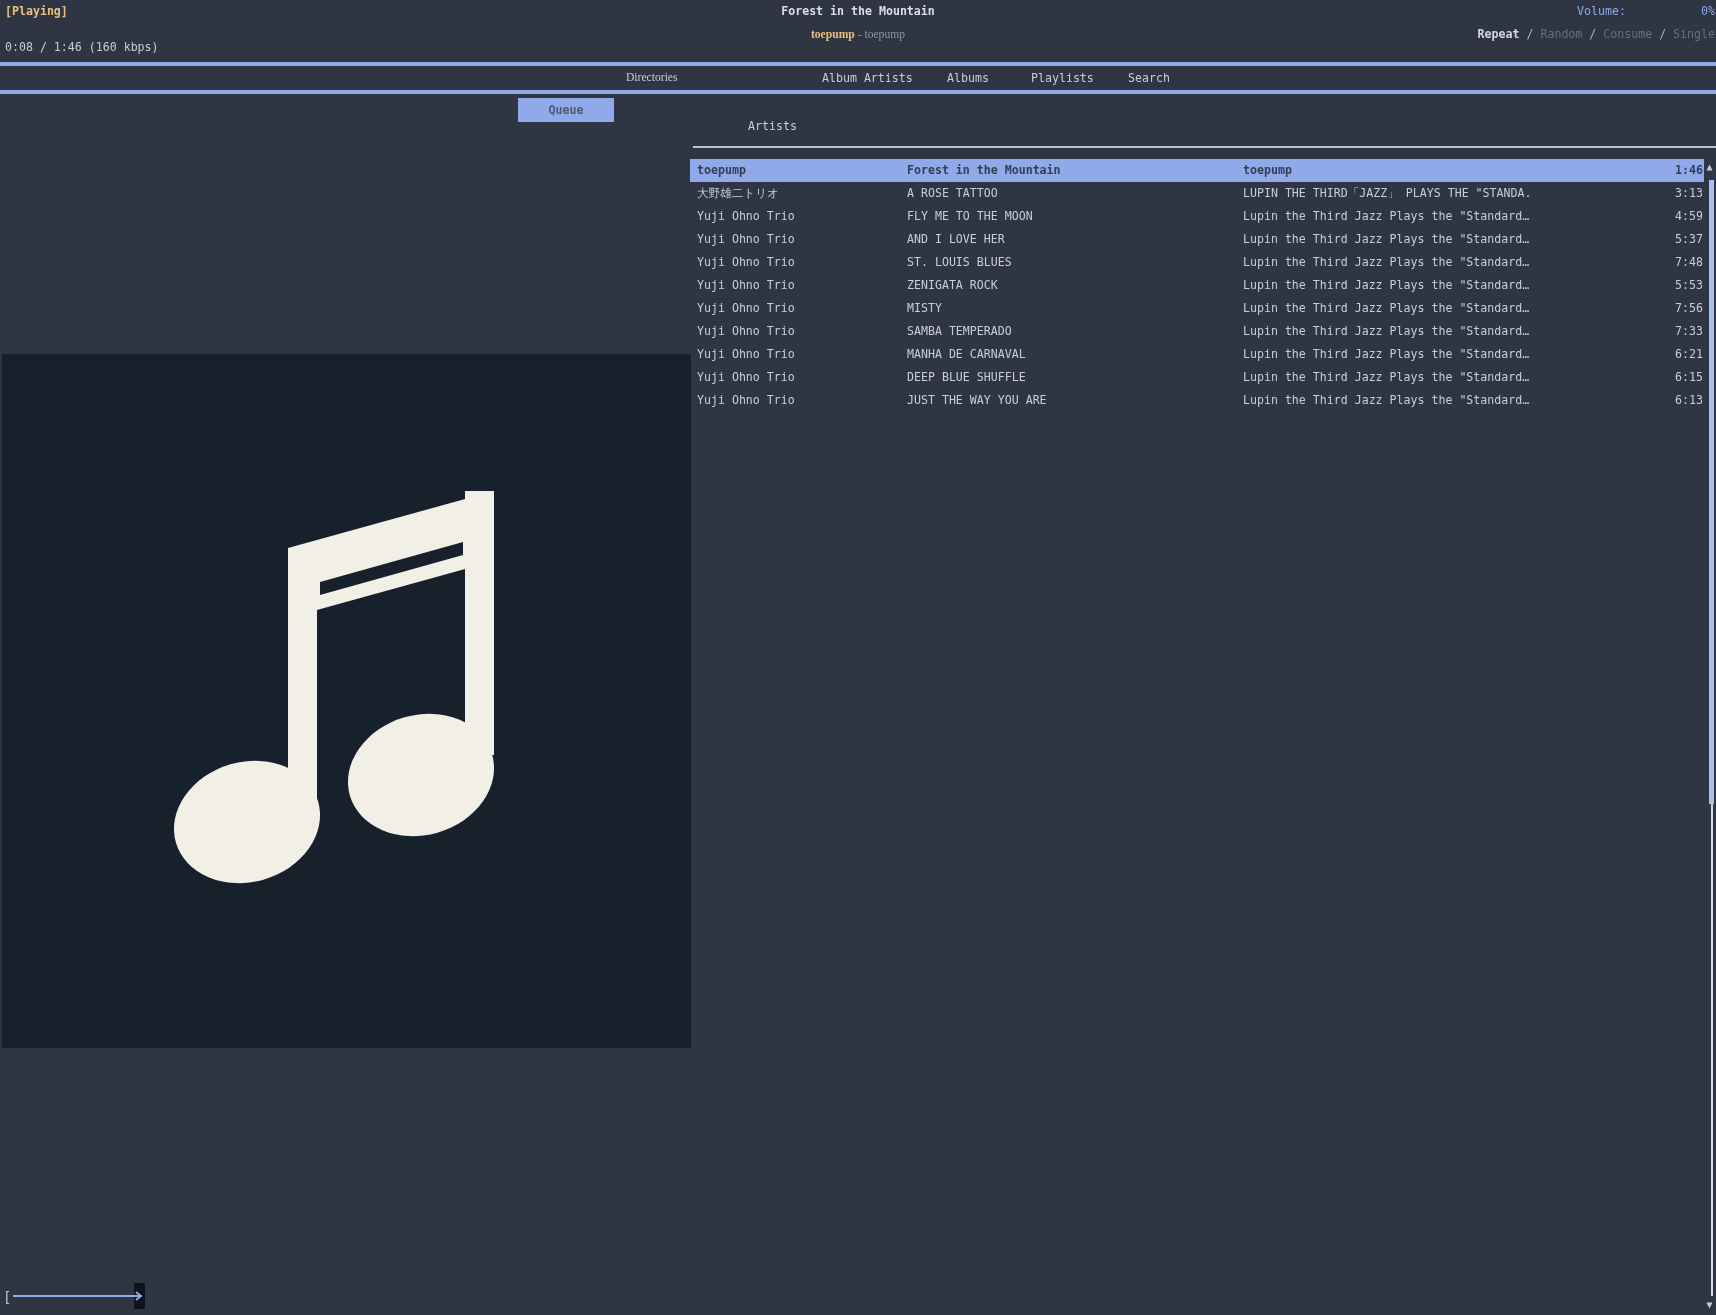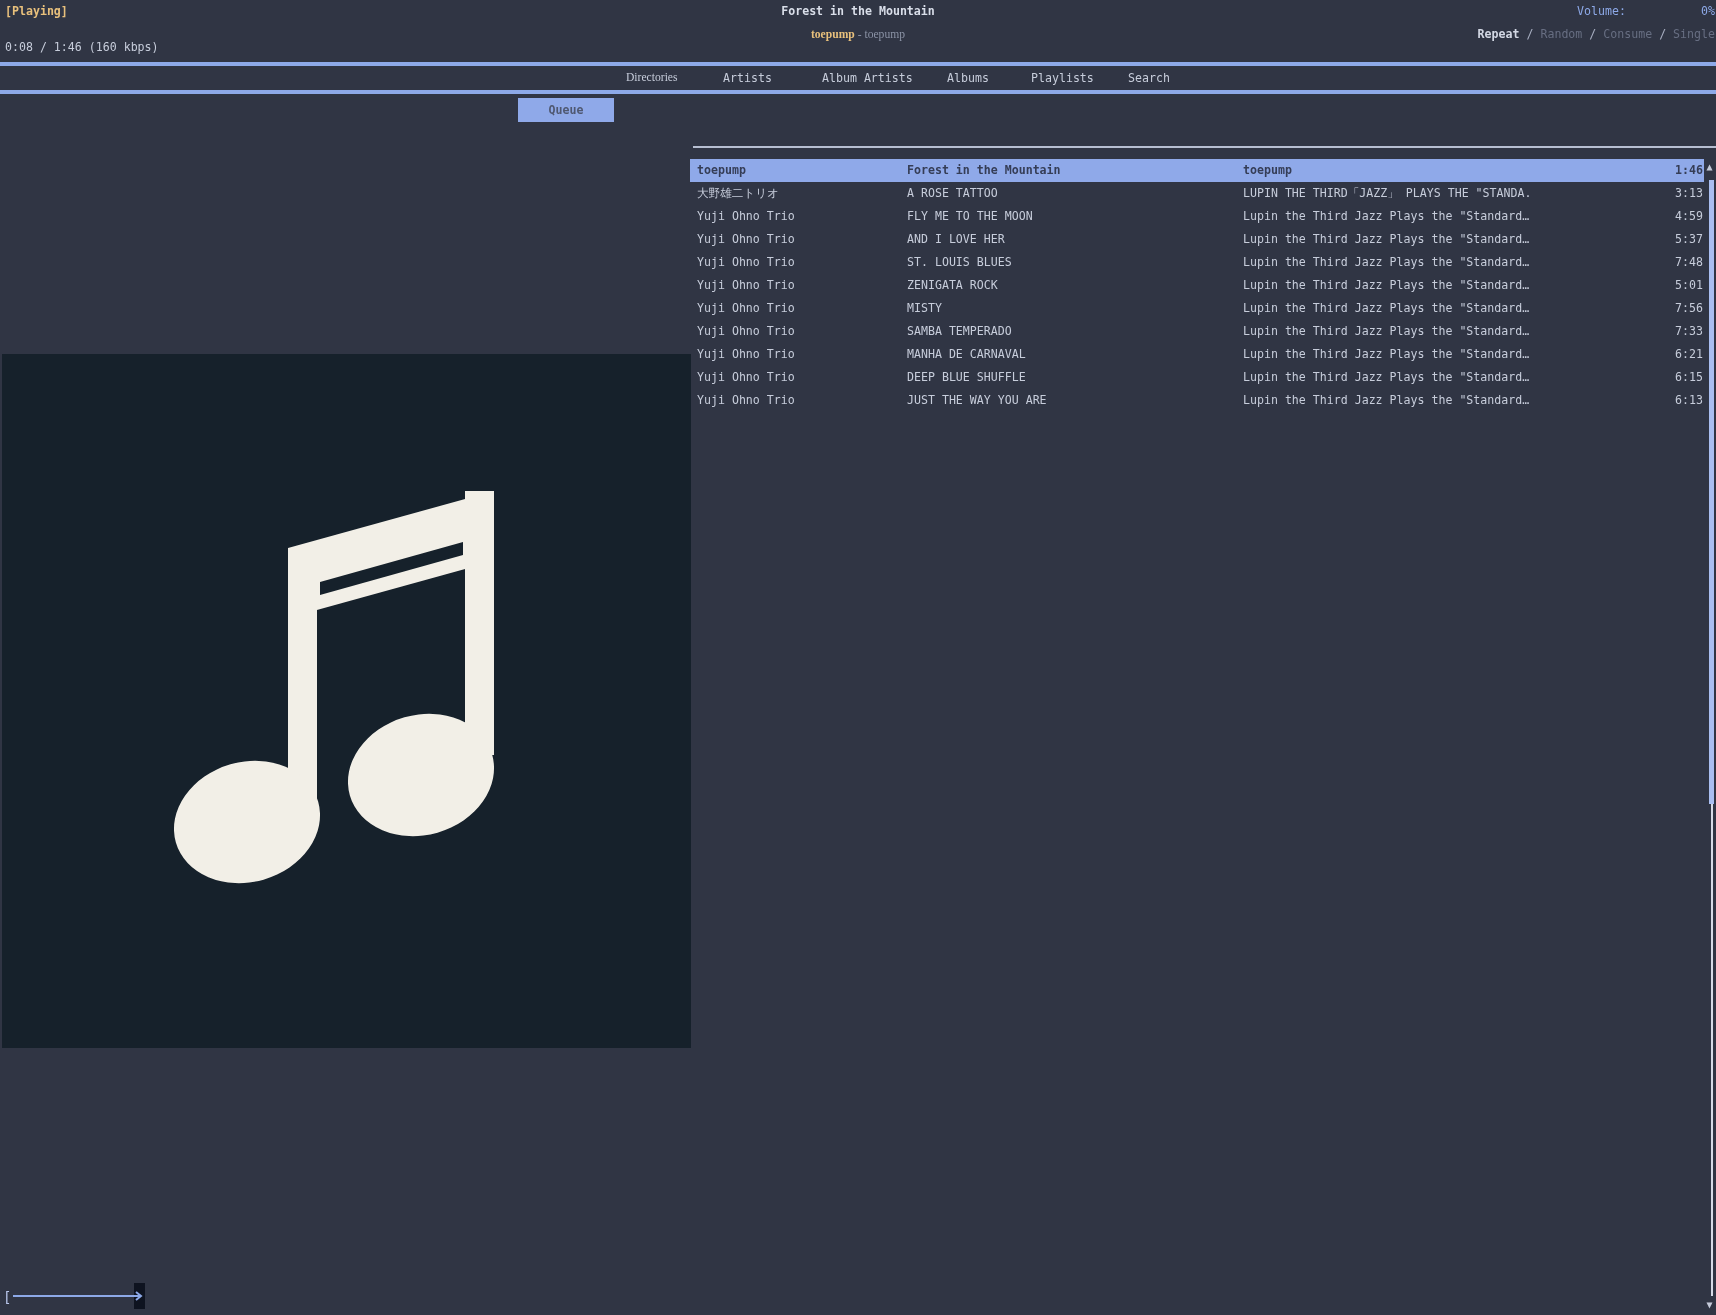--- a/index.html
+++ b/index.html
@@ -64,21 +64,21 @@
 
   <div class="abs line blue" style="left:1577px;top:0;">Volume:</div>
   <div class="abs line blue" style="right:1px;top:0;">0%</div>
 
   <div class="abs line" style="right:1px;top:23px;"><span class="bold" style="color:#d3d8e4;">Repeat</span><span class="sep"> / </span><span class="dim">Random</span><span class="sep"> / </span><span class="dim">Consume</span><span class="sep"> / </span><span class="dim">Single</span></div>
 
   <div class="abs tabline" style="top:62px;"></div>
   <div class="abs tabbar">
     <span class="tab active" style="left:518px;width:96px;">Queue</span>
     <span class="tab" style="left:626px;font-family:Liberation Serif, serif;">Directories</span>
-    <span class="tab" style="left:723px;">Artists</span>
+    <span class="tab" style="left:748px;margin-top:48px;">Artists</span>
     <span class="tab" style="left:822px;">Album Artists</span>
     <span class="tab" style="left:947px;">Albums</span>
     <span class="tab" style="left:1031px;">Playlists</span>
     <span class="tab" style="left:1128px;">Search</span>
   </div>
   <div class="abs tabline" style="top:90px;"></div>
 
   <div class="abs hdr-underline"></div>
 
   <div>
@@ -114,21 +114,21 @@
       <span class="cell c-artist">Yuji Ohno Trio</span>
       <span class="cell c-title">ST. LOUIS BLUES</span>
       <span class="cell c-album">Lupin the Third Jazz Plays the "Standard…</span>
       <span class="cell c-duration">7:48</span>
     </div>
 
     <div class="row line" style="top: 274px;">
       <span class="cell c-artist">Yuji Ohno Trio</span>
       <span class="cell c-title">ZENIGATA ROCK</span>
       <span class="cell c-album">Lupin the Third Jazz Plays the "Standard…</span>
-      <span class="cell c-duration">5:01</span>
+      <span class="cell c-duration">5:53</span>
     </div>
 
     <div class="row line" style="top: 297px;">
       <span class="cell c-artist">Yuji Ohno Trio</span>
       <span class="cell c-title">MISTY</span>
       <span class="cell c-album">Lupin the Third Jazz Plays the "Standard…</span>
       <span class="cell c-duration">7:56</span>
     </div>
 
     <div class="row line" style="top: 320px;">

